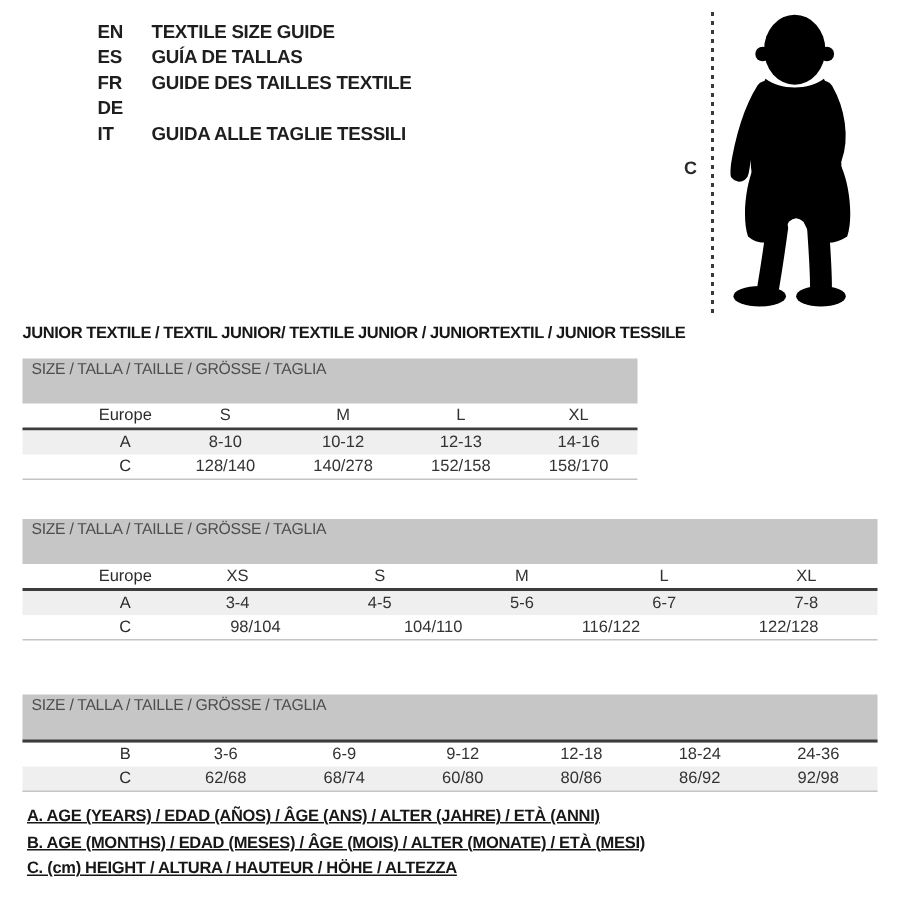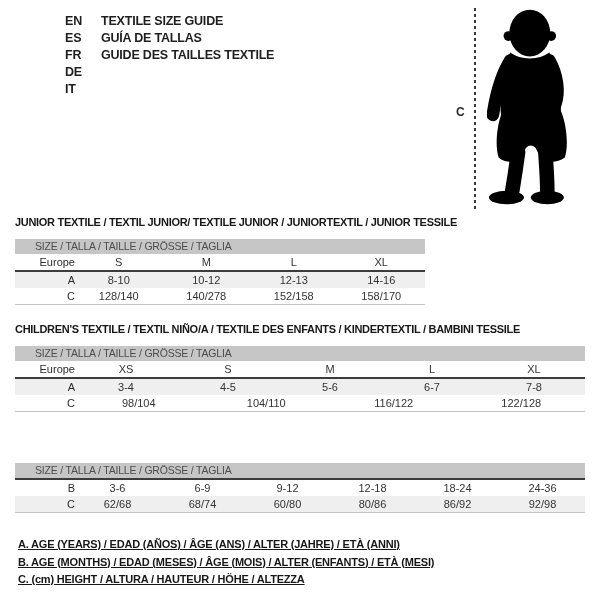--- a/index.html
+++ b/index.html
@@ -33,25 +33,25 @@
   .t2-title{top:323px;}
   .t3-title{top:427px;white-space:normal;width:575px;}
 
   .size-table{position:absolute;left:15px;}
   .t1{top:239px;width:410px;}
   .t2{top:346px;width:570px;}
   .t3{top:463px;width:570px;}
 
   .bar{
     background:#c6c6c6;color:#4d4d4d;font-size:10.5px;
-    height:15px;line-height:15px;padding-left:20px;letter-spacing:-0.2px;
+    height:30px;line-height:15px;padding-left:6px;letter-spacing:-0.2px;
   }
   .bar.dark-under{border-bottom:2px solid #3c3c3c;}
   .row{display:flex;height:16px;line-height:16px;font-size:11px;color:#333;}
-  .row .lab{flex:0 0 55px;padding-left:5px;text-align:right;color:#2b2b2b;}
+  .row .lab{flex:0 0 55px;padding-left:5px;text-align:center;color:#2b2b2b;margin-left:36px;}
   .row .cell{flex:1;text-align:center;}
   .row.europe{border-bottom:2px solid #3c3c3c;}
   .row.shaded{background:#efefef;}
   .row.last{border-bottom:1px solid #c4c4c4;}
 
   
   .notes{position:absolute;left:18px;top:536px;}
   .note{font-size:11px;font-weight:bold;line-height:17.5px;letter-spacing:-0.2px;color:#171717;white-space:nowrap;text-decoration:underline;}
 </style>
 </head>
@@ -70,20 +70,21 @@
     </div>
     <div class="lang-row">
       <span class="lang-code">FR</span>
       <span class="lang-title">GUIDE DES TAILLES TEXTILE</span>
     </div>
     <div class="lang-row">
       <span class="lang-code">DE</span>
     </div>
     <div class="lang-row">
       <span class="lang-code">IT</span>
+      <span class="lang-title">GUIDA ALLE TAGLIE TESSILI</span>
     </div>
   </div>
 
   <div class="measure-line"></div>
   <div class="measure-label">C</div>
   <svg class="baby" viewBox="0 0 110 210" xmlns="http://www.w3.org/2000/svg">
     <g fill="#000000" stroke="none">
       <ellipse cx="44" cy="28" rx="21" ry="24"></ellipse>
       <circle cx="22" cy="31" r="5"></circle>
       <circle cx="66" cy="31" r="5"></circle>
@@ -117,21 +118,20 @@
     </div>
     <div class="row last">
       <div class="lab">C</div>
       <div class="cell">128/140</div>
       <div class="cell">140/278</div>
       <div class="cell">152/158</div>
       <div class="cell">158/170</div>
     </div>
   </div>
 
-  <div class="tbl-title t2-title">CHILDREN'S TEXTILE / TEXTIL NIÑO/A / TEXTILE DES ENFANTS / KINDERTEXTIL / BAMBINI TESSILE</div>
   <div class="size-table t2">
     <div class="bar">SIZE / TALLA / TAILLE / GRÖSSE / TAGLIA</div>
     <div class="row europe">
       <div class="lab">Europe</div>
       <div class="cell">XS</div>
       <div class="cell">S</div>
       <div class="cell">M</div>
       <div class="cell">L</div>
       <div class="cell">XL</div>
     </div>
@@ -169,17 +169,17 @@
       <div class="cell">68/74</div>
       <div class="cell">60/80</div>
       <div class="cell">80/86</div>
       <div class="cell">86/92</div>
       <div class="cell">92/98</div>
     </div>
   </div>
 
   <div class="notes">
     <div class="note">A. AGE (YEARS) / EDAD (AÑOS) / ÂGE (ANS) / ALTER (JAHRE) / ETÀ (ANNI)</div>
-    <div class="note">B. AGE (MONTHS) / EDAD (MESES) / ÂGE (MOIS) / ALTER (ENFANTS) / ETÀ (MESI)</div>
+    <div class="note">B. AGE (MONTHS) / EDAD (MESES) / ÂGE (MOIS) / ALTER (MONATE) / ETÀ (MESI)</div>
     <div class="note">C. (cm) HEIGHT / ALTURA / HAUTEUR / HÖHE / ALTEZZA</div>
   </div>
 
 </div>
 
 </body></html>

